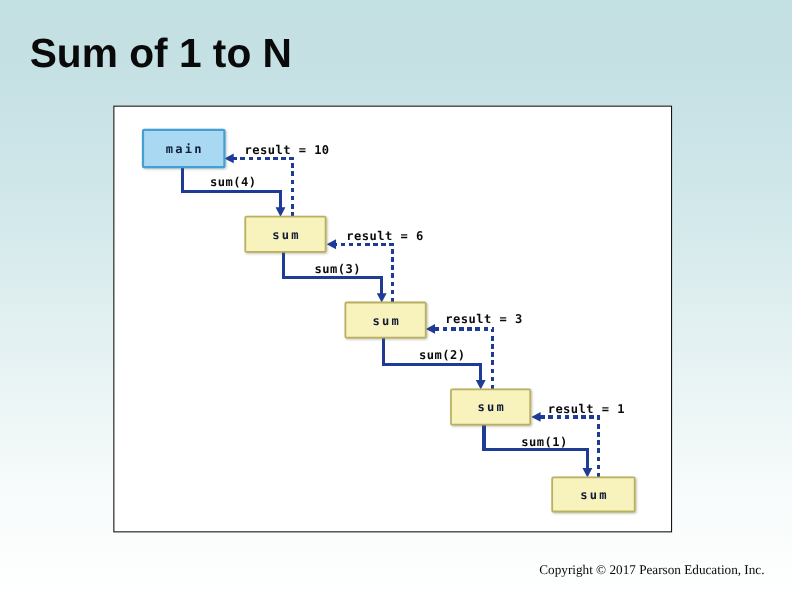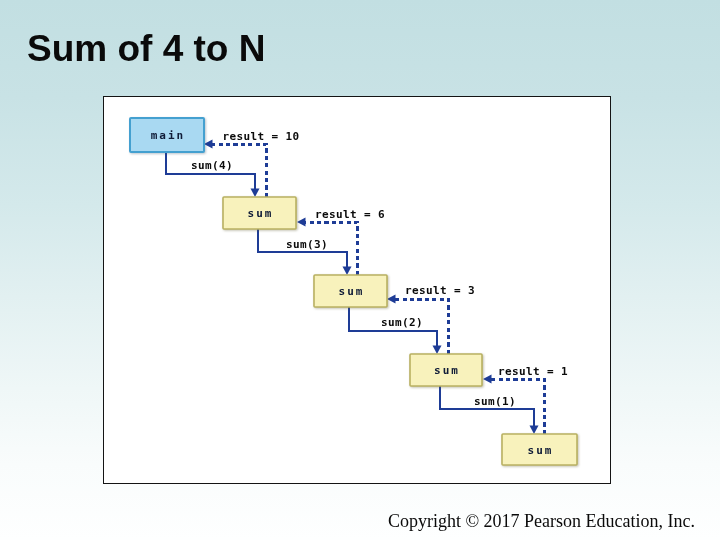--- a/index.html
+++ b/index.html
@@ -46,41 +46,41 @@
     left: 0;
     top: 0;
     width: 720px;
     height: 540px;
   }
   .copyright {
     position: absolute;
     right: 25px;
     top: 511px;
     font-family: "Liberation Serif", serif;
-    font-size: 18px;
+    font-size: 12px;
     color: #0a0a0a;
     white-space: nowrap;
   }
   .node-shadow-sum {
     filter: drop-shadow(1px 1.5px 1px rgba(100, 95, 55, 0.38));
   }
   .node-shadow-main {
     filter: drop-shadow(1px 1.5px 1px rgba(60, 85, 110, 0.35));
   }
   .diagram-label {
     font-family: "DejaVu Sans Mono", monospace;
     font-weight: bold;
   }
 </style>
 </head>
 <body>
 
 <div class="slide">
 
-  <div class="slide-title">Sum of 4 to N</div>
+  <div class="slide-title">Sum of 1 to N</div>
 
   <div class="diagram-panel"></div>
 
   <svg class="diagram-svg" viewBox="0 0 720 540" xmlns="http://www.w3.org/2000/svg">
       <path d="M 166 152 V 174 H 255 V 190" fill="none" stroke="#1e3c96" stroke-width="2.8" shape-rendering="crispEdges"></path>
       <polygon points="255,197 250.5,188.5 259.5,188.5" fill="#1e3c96"></polygon>
       <text x="212" y="169" text-anchor="middle" font-size="11" fill="#0b0b0b" letter-spacing="0.4" class="diagram-label">sum(4)</text>
       <path d="M 258 229 V 252 H 347 V 268" fill="none" stroke="#1e3c96" stroke-width="2.8" shape-rendering="crispEdges"></path>
       <polygon points="347,275 342.5,266.5 351.5,266.5" fill="#1e3c96"></polygon>
       <text x="307" y="248" text-anchor="middle" font-size="11" fill="#0b0b0b" letter-spacing="0.4" class="diagram-label">sum(3)</text>

